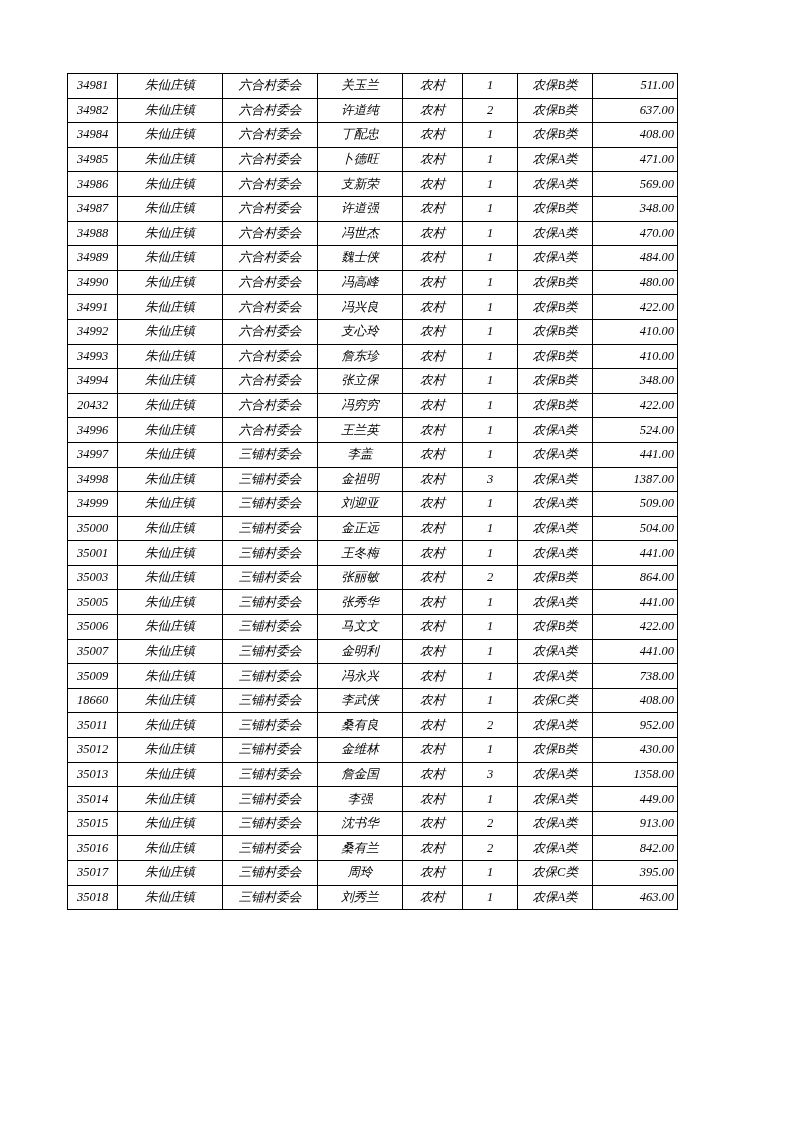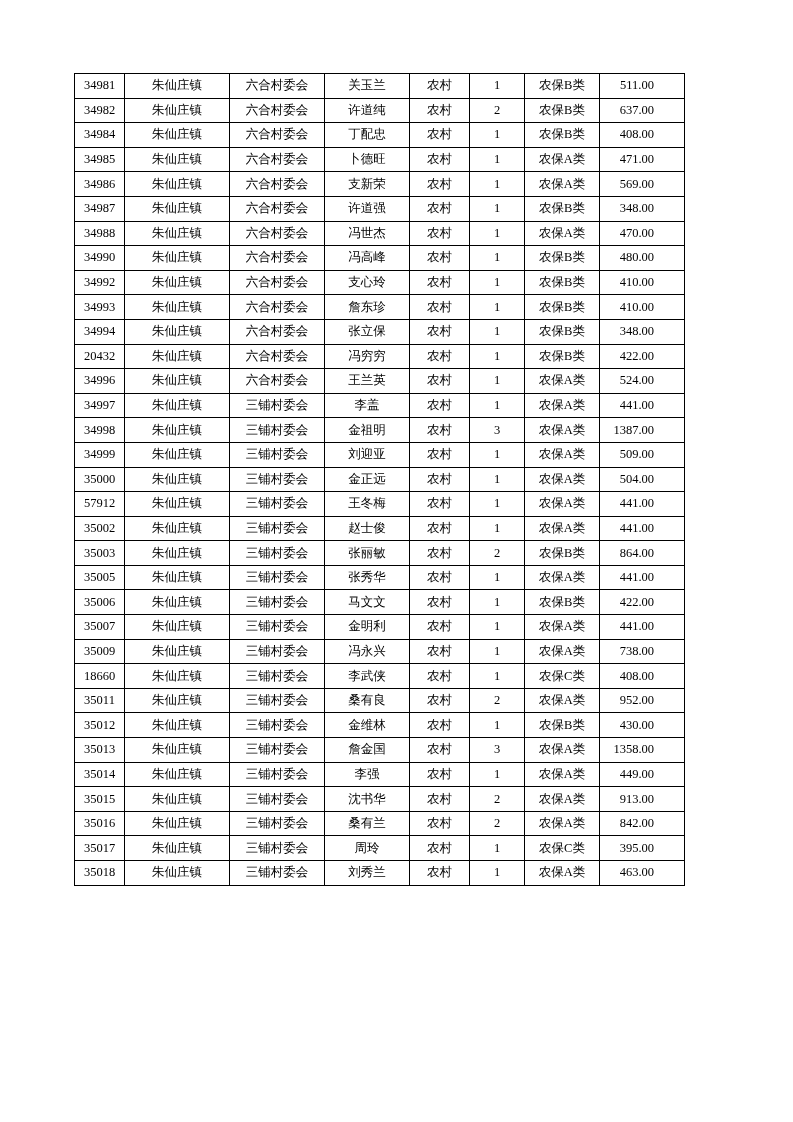--- a/index.html
+++ b/index.html
@@ -12,41 +12,42 @@
     font-family: "Liberation Serif", "DejaVu Serif", serif;
   }
   .page {
     position: relative;
     width: 793px;
     height: 1122px;
     background: #ffffff;
   }
   table.data-table {
     position: absolute;
-    left: 74px;
+    left: 67px;
     top: 73px;
     border-collapse: collapse;
     table-layout: fixed;
     width: 610px;
+    font-style: italic;
   }
   table.data-table td {
     border: 1px solid #000000;
     height: 24.6px;
     font-size: 12.5px;
     color: #000000;
     text-align: center;
     vertical-align: middle;
     white-space: nowrap;
     overflow: hidden;
     padding: 0;
     box-sizing: border-box;
   }
   table.data-table td.amount {
     text-align: right;
-    padding-right: 30px;
+    padding-right: 3px;
   }
 </style>
 </head>
 <body>
 
 <div class="page">
   <table class="data-table">
     <colgroup>
       <col style="width:50px">
       <col style="width:105px">
@@ -122,30 +123,50 @@
           <td>34988</td>
           <td>朱仙庄镇</td>
           <td>六合村委会</td>
           <td>冯世杰</td>
           <td>农村</td>
           <td>1</td>
           <td>农保A类</td>
           <td class="amount">470.00</td>
         </tr>
         <tr>
+          <td>34989</td>
+          <td>朱仙庄镇</td>
+          <td>六合村委会</td>
+          <td>魏士侠</td>
+          <td>农村</td>
+          <td>1</td>
+          <td>农保A类</td>
+          <td class="amount">484.00</td>
+        </tr>
+        <tr>
           <td>34990</td>
           <td>朱仙庄镇</td>
           <td>六合村委会</td>
           <td>冯高峰</td>
           <td>农村</td>
           <td>1</td>
           <td>农保B类</td>
           <td class="amount">480.00</td>
         </tr>
         <tr>
+          <td>34991</td>
+          <td>朱仙庄镇</td>
+          <td>六合村委会</td>
+          <td>冯兴良</td>
+          <td>农村</td>
+          <td>1</td>
+          <td>农保B类</td>
+          <td class="amount">422.00</td>
+        </tr>
+        <tr>
           <td>34992</td>
           <td>朱仙庄镇</td>
           <td>六合村委会</td>
           <td>支心玲</td>
           <td>农村</td>
           <td>1</td>
           <td>农保B类</td>
           <td class="amount">410.00</td>
         </tr>
         <tr>
@@ -222,34 +243,24 @@
           <td>35000</td>
           <td>朱仙庄镇</td>
           <td>三铺村委会</td>
           <td>金正远</td>
           <td>农村</td>
           <td>1</td>
           <td>农保A类</td>
           <td class="amount">504.00</td>
         </tr>
         <tr>
-          <td>57912</td>
+          <td>35001</td>
           <td>朱仙庄镇</td>
           <td>三铺村委会</td>
           <td>王冬梅</td>
-          <td>农村</td>
-          <td>1</td>
-          <td>农保A类</td>
-          <td class="amount">441.00</td>
-        </tr>
-        <tr>
-          <td>35002</td>
-          <td>朱仙庄镇</td>
-          <td>三铺村委会</td>
-          <td>赵士俊</td>
           <td>农村</td>
           <td>1</td>
           <td>农保A类</td>
           <td class="amount">441.00</td>
         </tr>
         <tr>
           <td>35003</td>
           <td>朱仙庄镇</td>
           <td>三铺村委会</td>
           <td>张丽敏</td>

